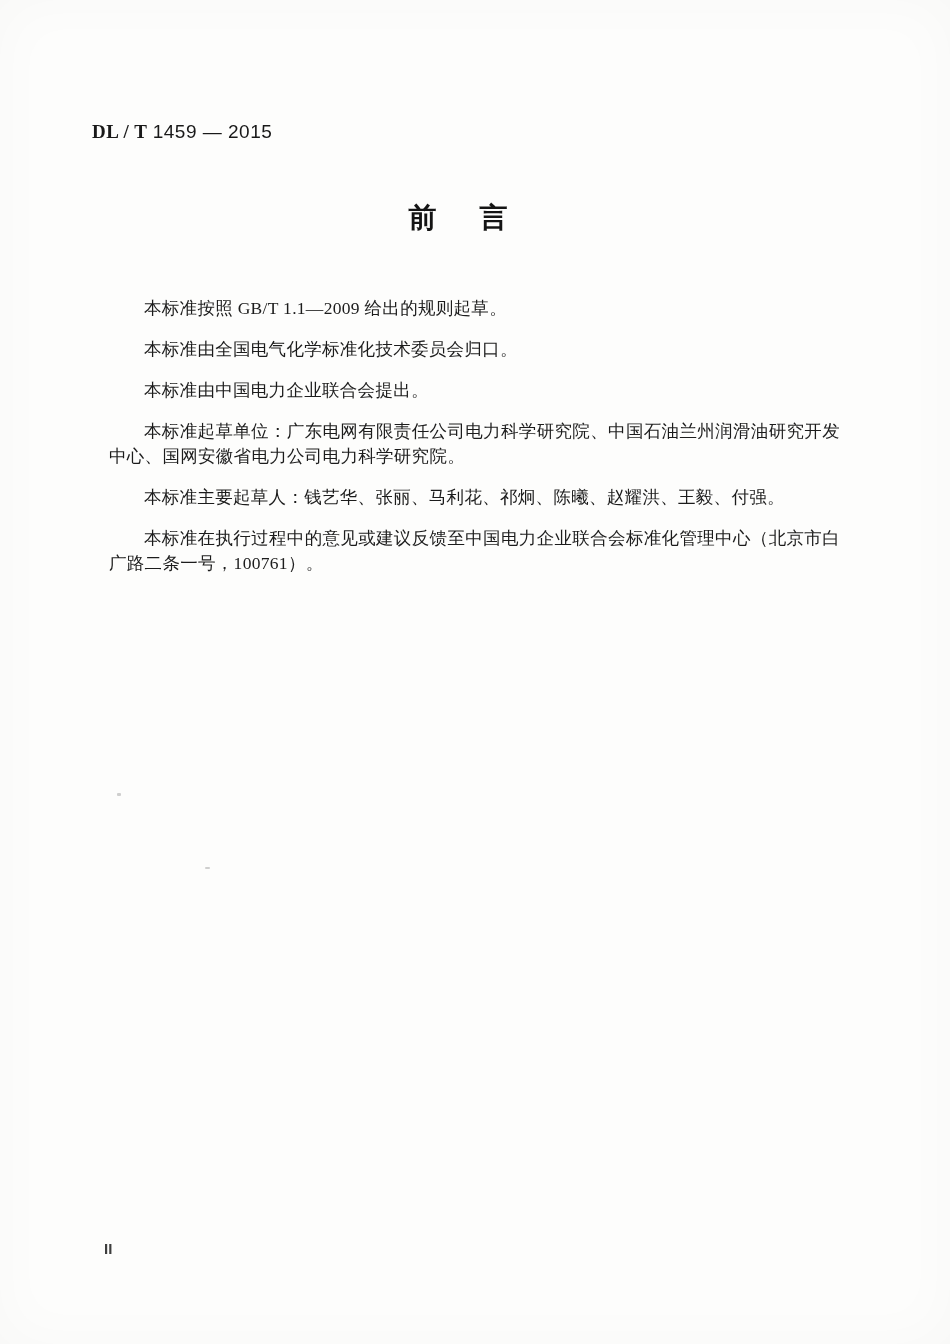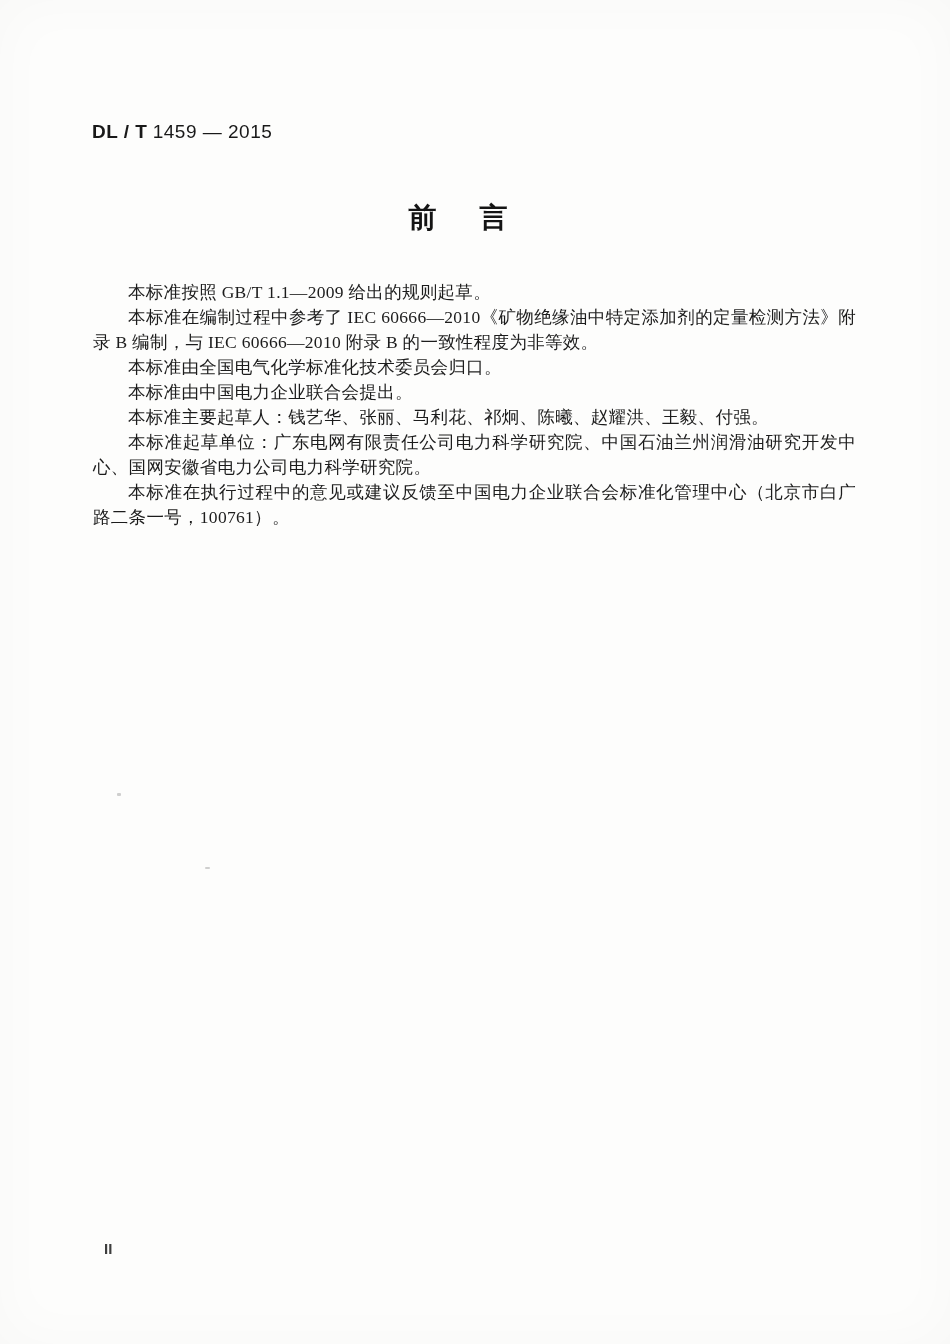--- a/index.html
+++ b/index.html
@@ -20,21 +20,21 @@
   .standard-code {
     position: absolute;
     left: 92px;
     top: 121px;
     font-size: 19px;
     letter-spacing: 0.5px;
     white-space: nowrap;
     color: #191919;
   }
   .standard-code .code-prefix {
-    font-family: Liberation Sans, sans-serif;
+    font-family: Liberation Serif, serif;
     font-weight: 700;
   }
   .standard-code .code-number {
     font-family: "Liberation Sans", "DejaVu Sans", sans-serif;
     font-weight: 500;
     margin-top: 16px;
   }
   .foreword-title {
     position: absolute;
     left: -17px;
@@ -55,21 +55,21 @@
     left: 93px;
     top: 280px;
     width: 763px;
     font-size: 17.5px;
     line-height: 25px;
     text-align: justify;
     color: #1c1c1c;
     letter-spacing: 0.3px;
   }
   .body-text p {
-    margin: 0;
+    margin: 16px;
     text-indent: 2em;
   }
   .page-number {
     position: absolute;
     left: 104px;
     top: 1240px;
     font-size: 15px;
     font-weight: 700;
     color: #3e3e3e;
     font-family: Liberation Sans, sans-serif;
@@ -92,25 +92,24 @@
     <span class="code-prefix">DL / T</span>
     <span class="code-number">1459 — 2015</span>
   </div>
 
   <div class="foreword-title">
     <span class="title-char-first">前</span><span>言</span>
   </div>
 
   <div class="body-text">
     <p>本标准按照 GB/T 1.1—2009 给出的规则起草。</p>
-    <p>本标准在编制过程中参考了 IEC 60666—2010《矿物绝缘油中特定添加剂的定量检测方法》附录 B 编制，与 IEC 60666—2010 附录 B 的一致性程度为非等效。</p>
     <p>本标准由全国电气化学标准化技术委员会归口。</p>
     <p>本标准由中国电力企业联合会提出。</p>
+    <p>本标准起草单位：广东电网有限责任公司电力科学研究院、中国石油兰州润滑油研究开发中心、国网安徽省电力公司电力科学研究院。</p>
     <p>本标准主要起草人：钱艺华、张丽、马利花、祁炯、陈曦、赵耀洪、王毅、付强。</p>
-    <p>本标准起草单位：广东电网有限责任公司电力科学研究院、中国石油兰州润滑油研究开发中心、国网安徽省电力公司电力科学研究院。</p>
     <p>本标准在执行过程中的意见或建议反馈至中国电力企业联合会标准化管理中心（北京市白广路二条一号，100761）。</p>
   </div>
 
   <div class="scan-speck speck-1"></div>
   <div class="scan-speck speck-2"></div>
 
   <div class="page-number">II</div>
 
 </div>
 

